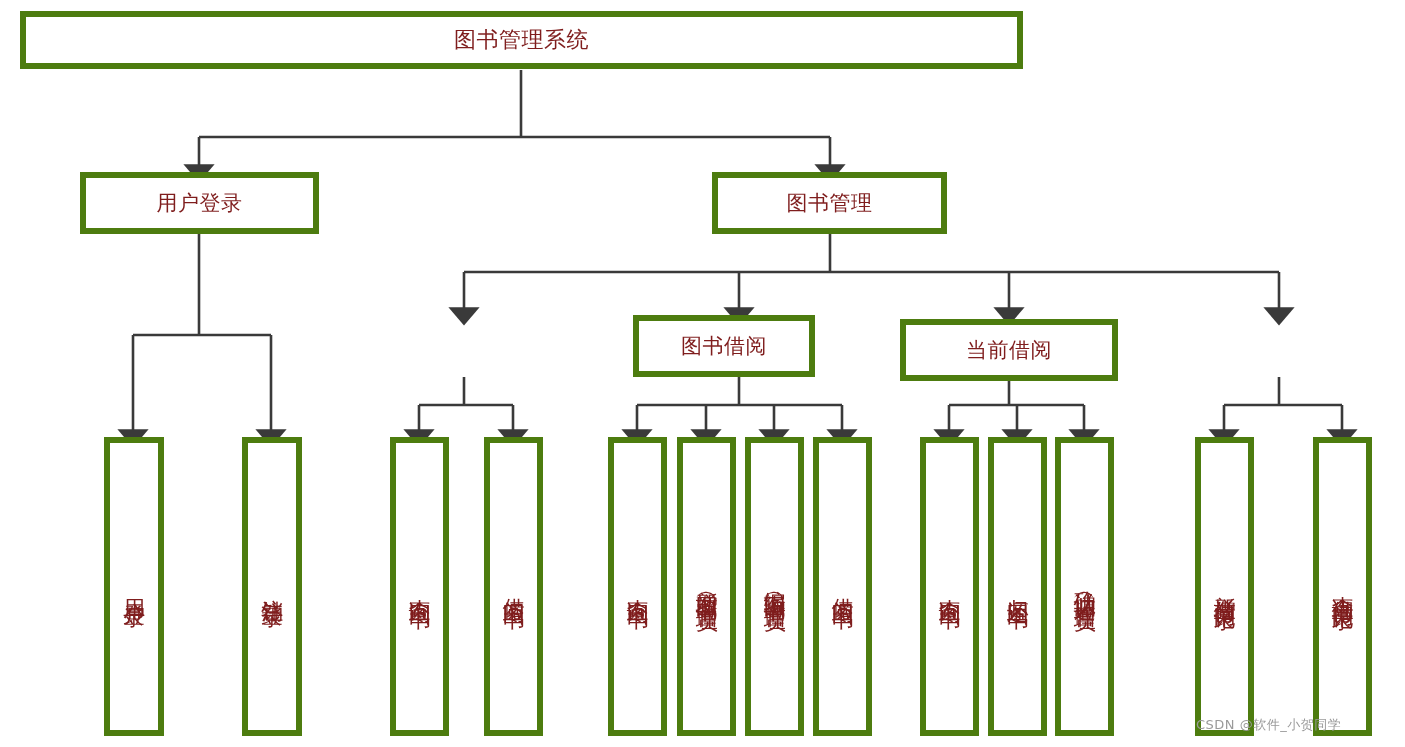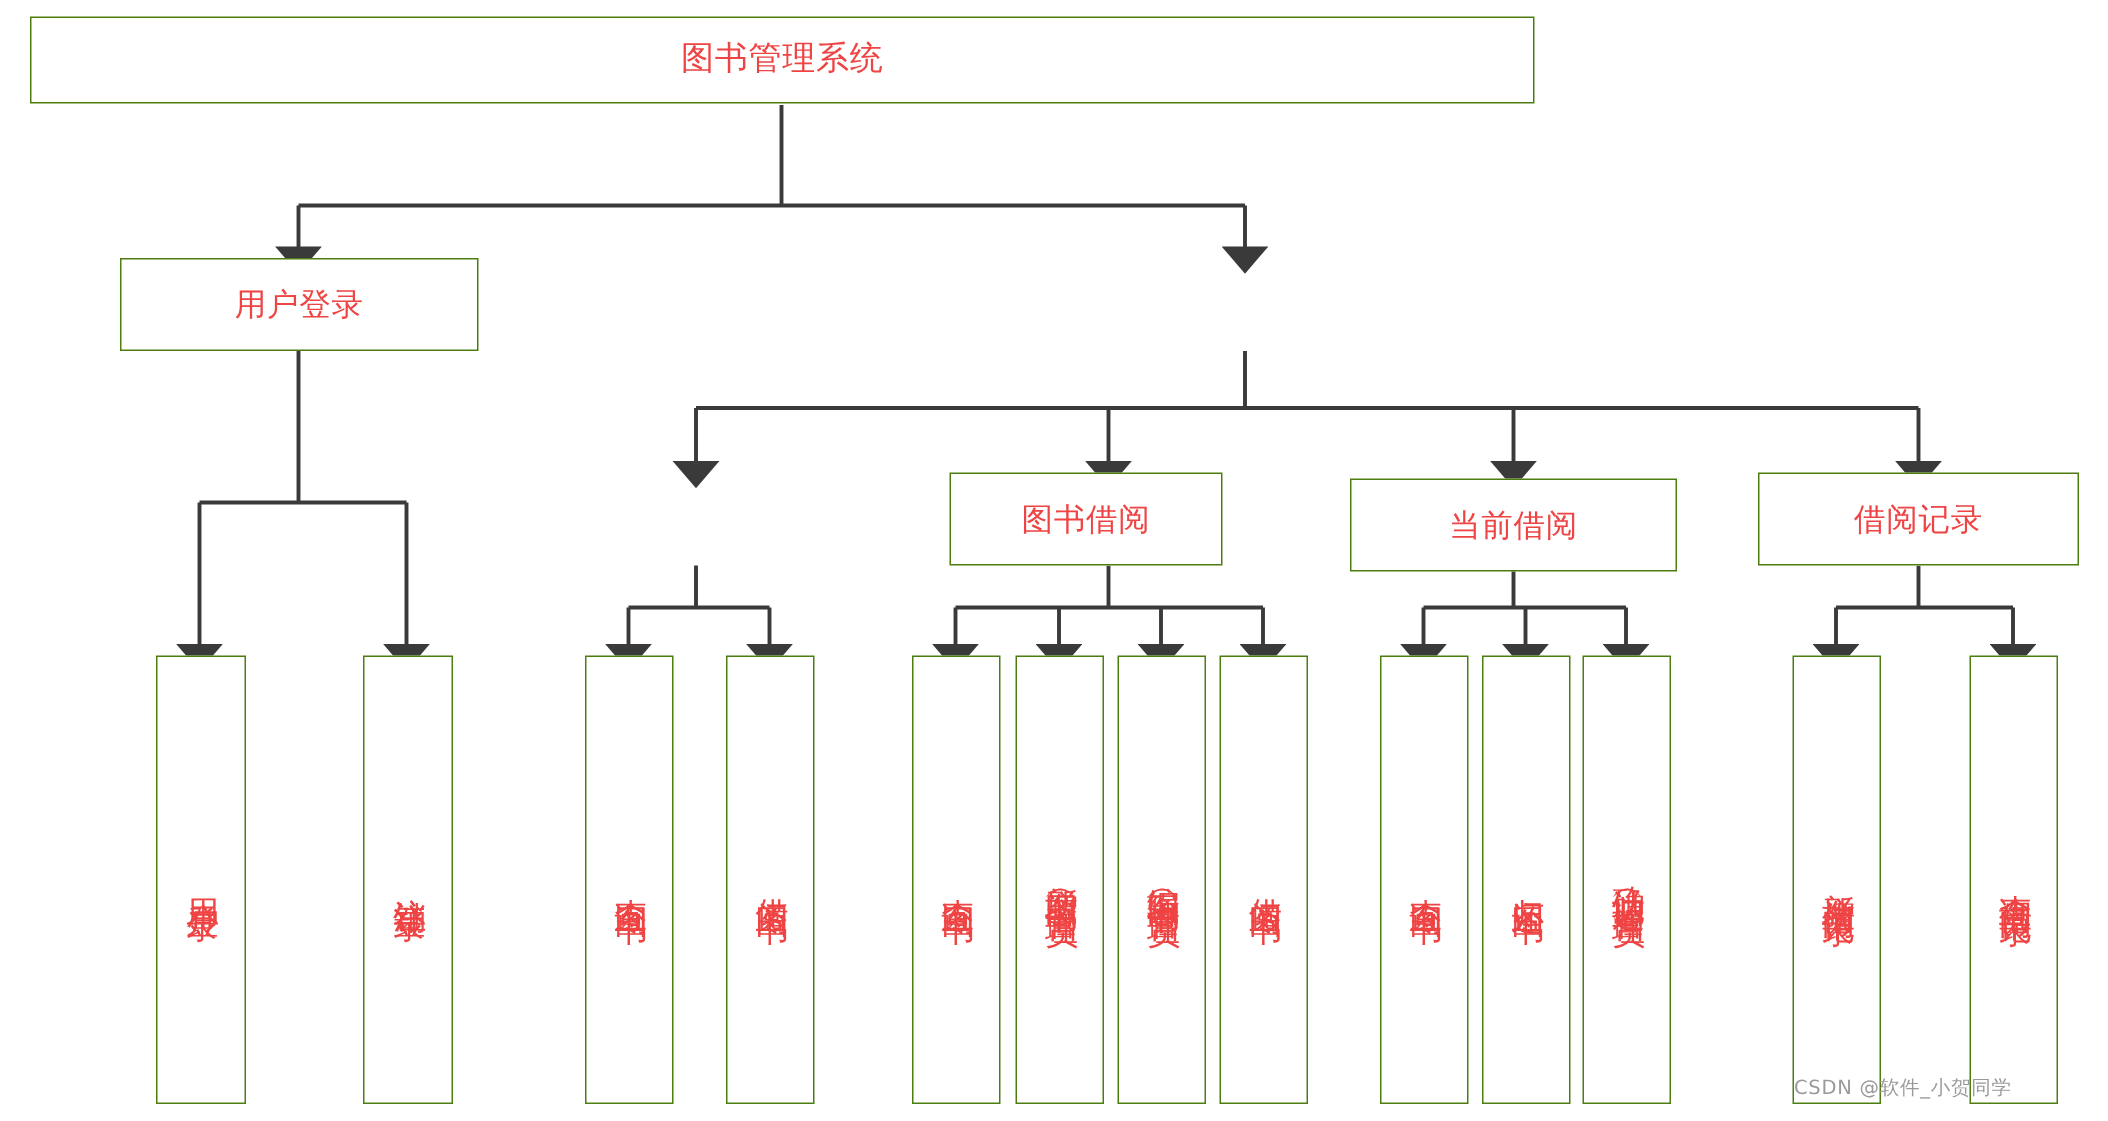--- a/index.html
+++ b/index.html
@@ -23,25 +23,25 @@
     left: 0;
     top: 0;
     width: 1405px;
     height: 747px;
     pointer-events: none;
   }
   .node {
     position: absolute;
     box-sizing: border-box;
     background: #ffffff;
-    border: 1px solid #4d7c0f;
+    border: 6px solid #4d7c0f;
     display: flex;
     align-items: center;
     justify-content: center;
-    color: #ef4444;
+    color: #7f1d1d;
   }
   .node .node-label {
     display: block;
     text-align: center;
     line-height: 1.18;
     white-space: nowrap;
   }
   .node.horizontal .node-label {
     font-size: 21px;
     letter-spacing: 0.5px;
@@ -127,33 +127,33 @@
   </svg>
 
   <div class="node horizontal root" style="left:20px; top:11px; width:1003px; height:58px;">
     <span class="node-label">图书管理系统</span>
   </div>
 
   <div class="node horizontal" style="left:80px; top:172px; width:239px; height:62px;">
     <span class="node-label">用户登录</span>
   </div>
 
+  <div class="node horizontal" style="left:712px; top:172px; width:235px; height:62px;">
+    <span class="node-label">图书管理</span>
+  </div>
 
 
   <div class="node horizontal" style="left:633px; top:315px; width:182px; height:62px;">
     <span class="node-label">图书借阅</span>
   </div>
 
   <div class="node horizontal" style="left:900px; top:319px; width:218px; height:62px;">
     <span class="node-label">当前借阅</span>
   </div>
 
-  <div class="node horizontal" style="left:1172px; top:315px; width:214px; height:62px;">
-    <span class="node-label">借阅记录</span>
-  </div>
 
   <div class="node vertical" style="left:104px; top:437px; width:60px; height:299px;">
     <span class="node-label">用户登录</span>
   </div>
 
   <div class="node vertical" style="left:242px; top:437px; width:60px; height:299px;">
     <span class="node-label">注销登录</span>
   </div>
 
   <div class="node vertical" style="left:390px; top:437px; width:59px; height:299px;">

